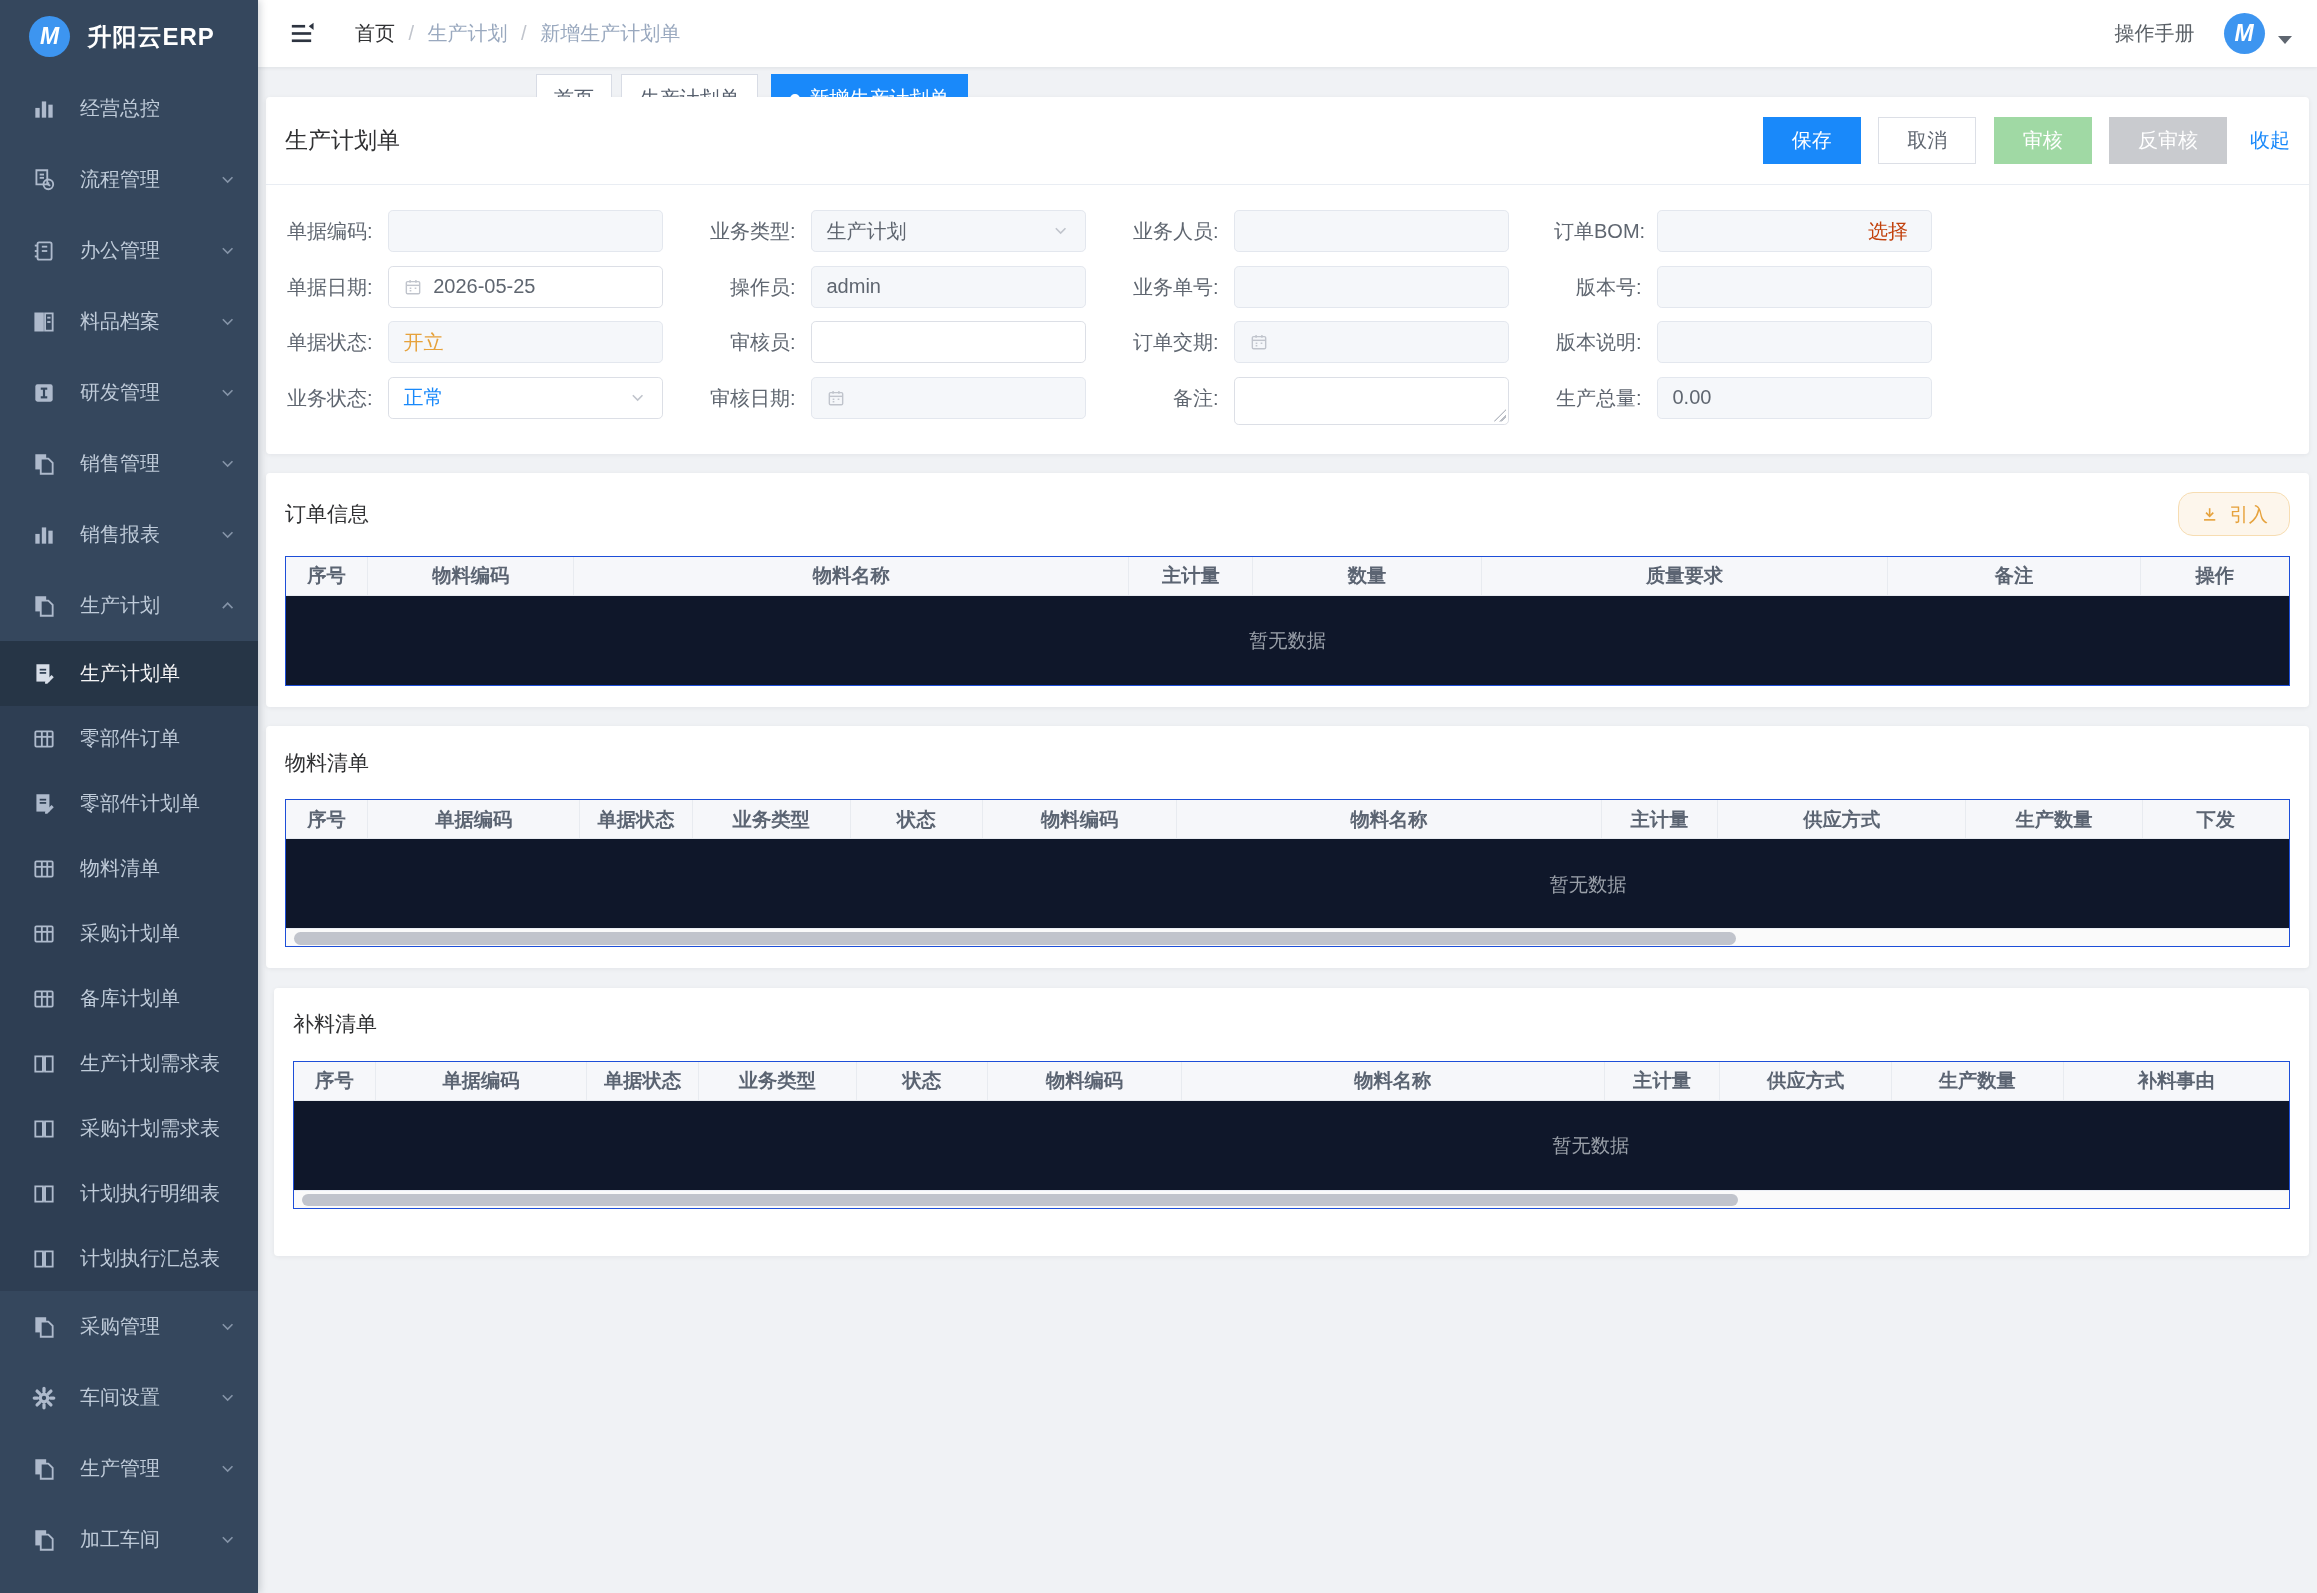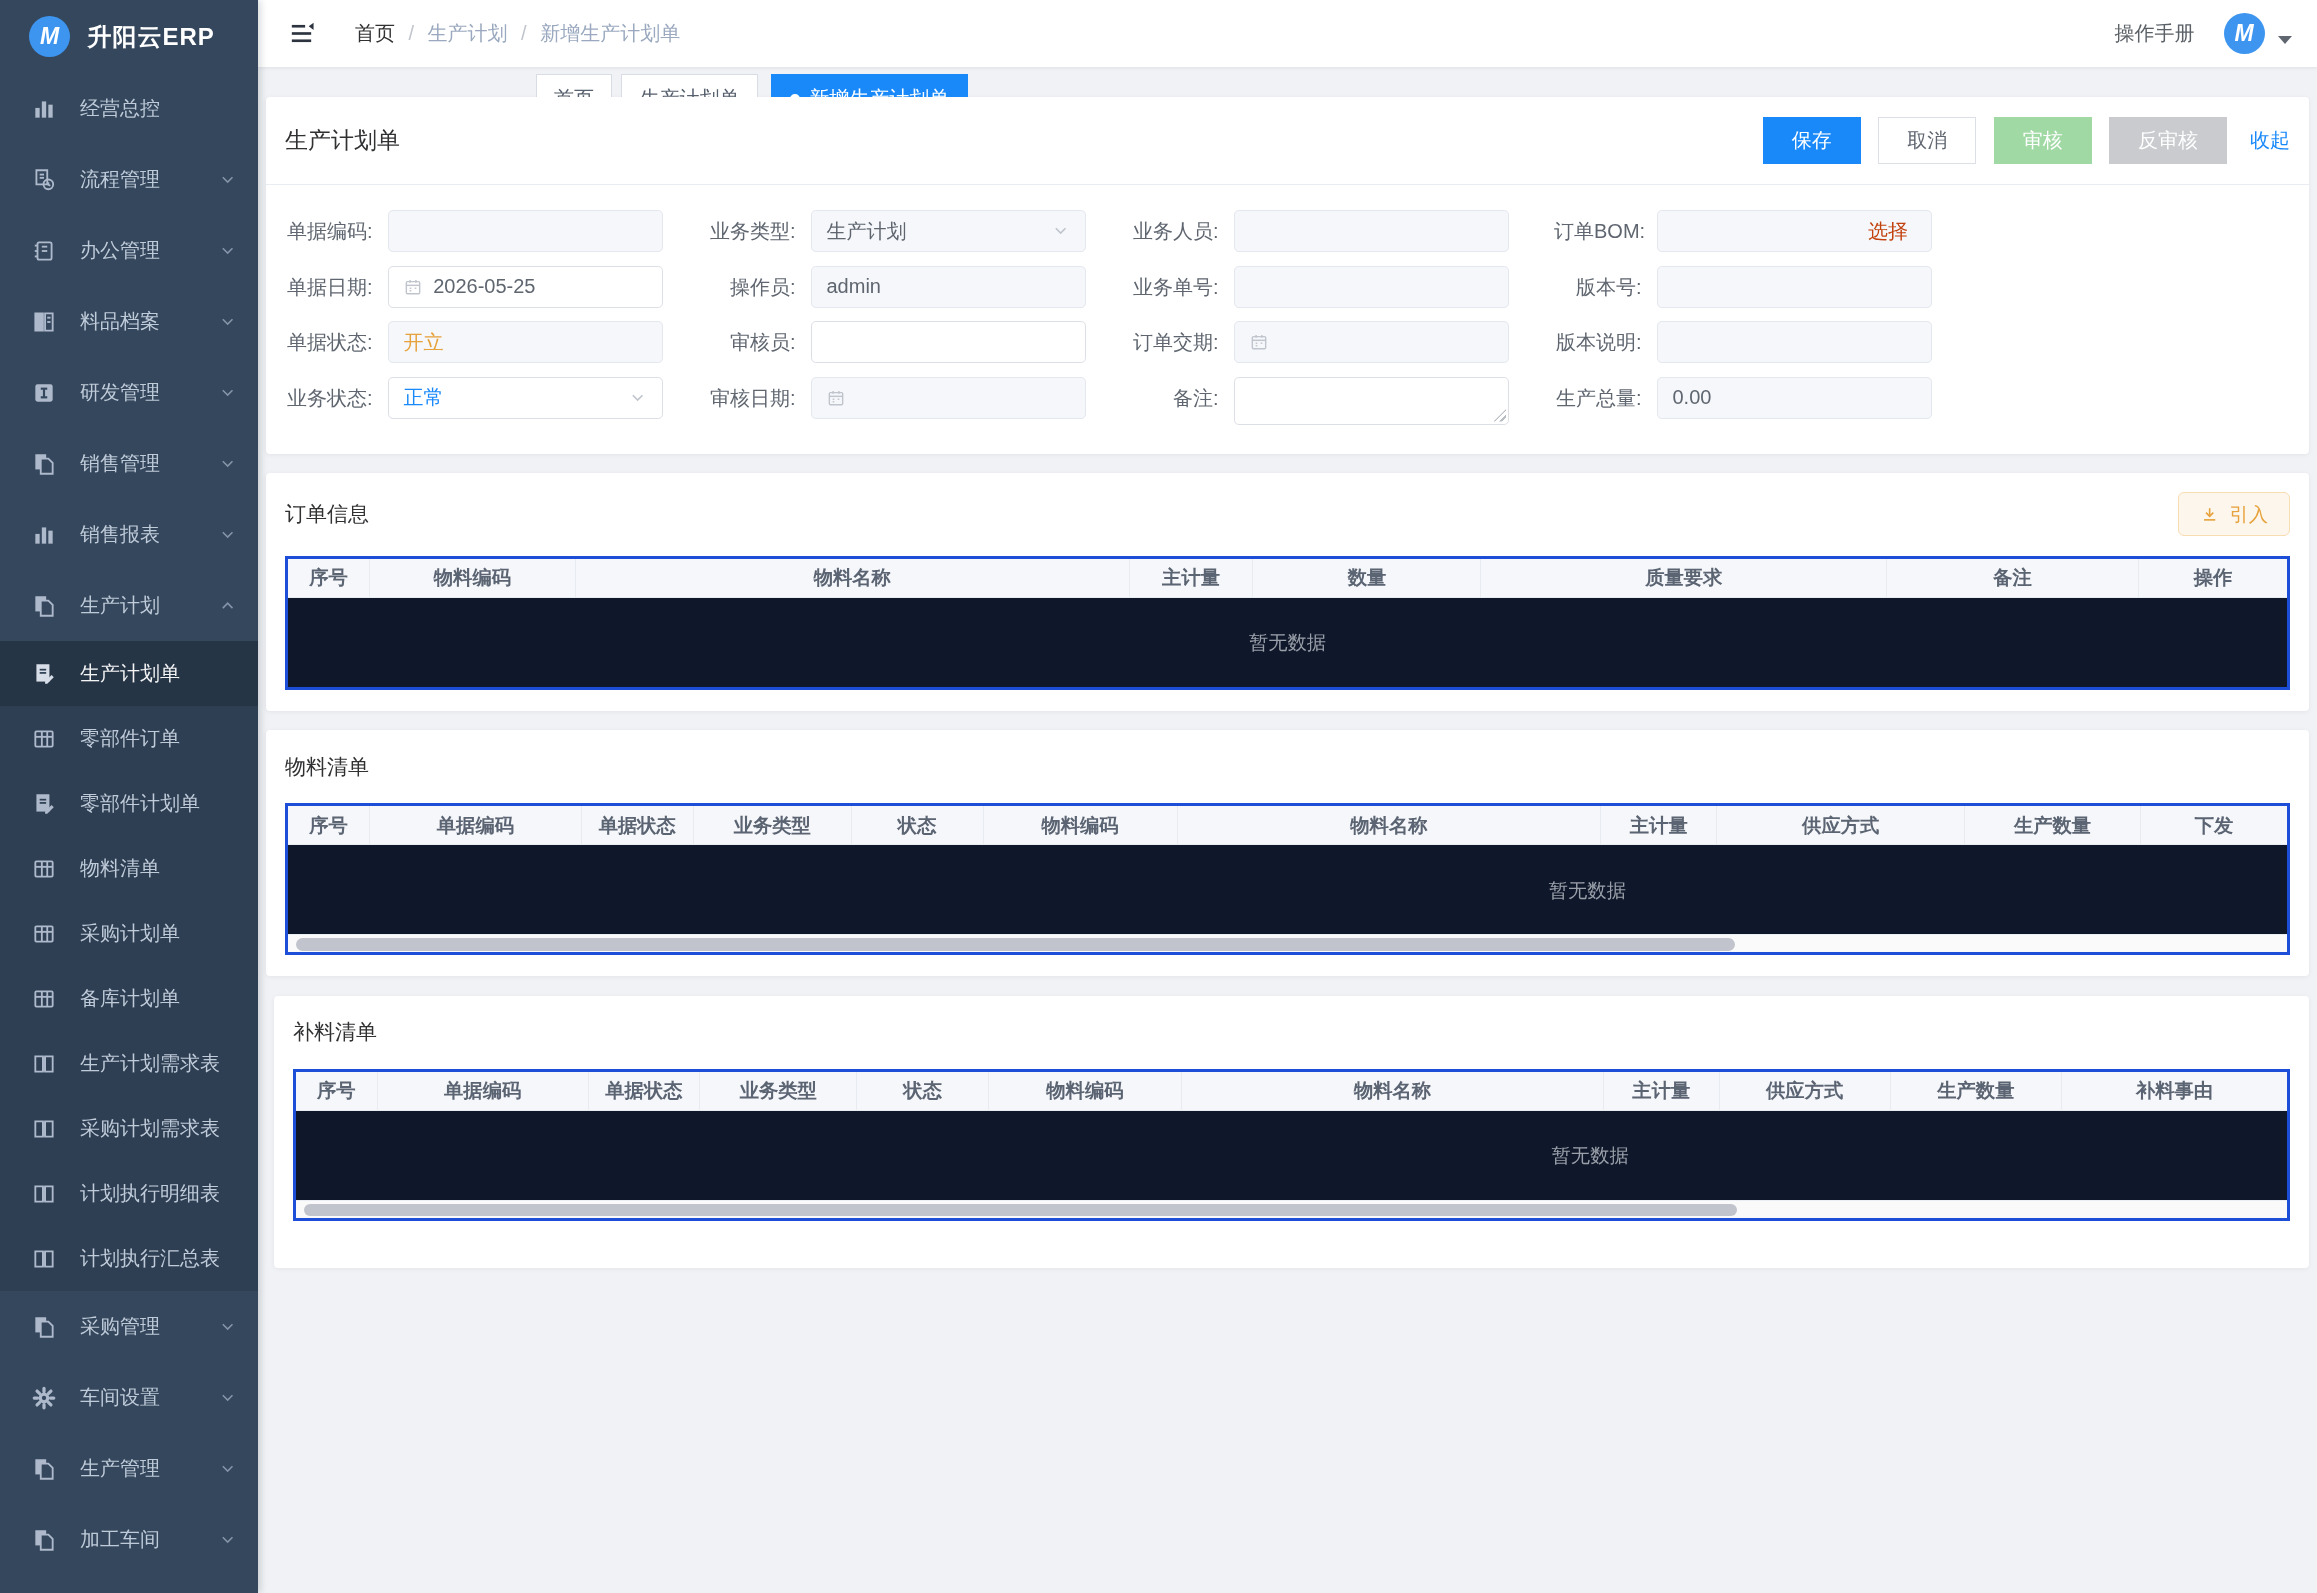--- a/index.html
+++ b/index.html
@@ -69,24 +69,24 @@
   .fld .cal svg { width:100%; height:100%; display:block; }
   .fld-link { position:absolute; right:23px; color:#c2410c; cursor:pointer; }
   .resize { position:absolute; right:1.9px; bottom:1.9px; width:12.6px; height:12.6px;
             background:repeating-linear-gradient(135deg, transparent 0 2.9px, #b8bcc4 2.9px 4.8px);
             clip-path:polygon(100% 0,100% 100%,0 100%); }
 
   
   .sec-head { display:flex; align-items:center; height:73px; padding:0 19.3px; position:relative; }
   .sec-head.tall { height:83px; }
   .sec-title { font-size:21px; color:#303133; font-weight:500; }
-  .import-btn { margin-left:auto; height:44px; padding:0 21px; border-radius:6px; background:#fdf6ec; border:1px solid #f7ddb2; color:#e6a23c; font-size:19.3px; display:flex; align-items:center; cursor:pointer; font-family:inherit; }
+  .import-btn { margin-left:auto; height:44px; padding:0 21px; border-radius:15px; background:#fdf6ec; border:1px solid #f7ddb2; color:#e6a23c; font-size:19.3px; display:flex; align-items:center; cursor:pointer; font-family:inherit; }
   .import-btn .dl { width:19.3px; height:19.3px; margin-right:9.7px; }
   .import-btn .dl svg { width:100%; height:100%; display:block; }
-  .tbl { margin:0 19.3px; border:3px solid #1d4ed8; }
+  .tbl { margin:0 19.3px; border:1px solid #1d4ed8; }
   .thead { display:flex; height:39px; background:#f6f7fa; border-bottom:1px solid #e8ebf0; }
   .th { display:flex; align-items:center; justify-content:center; font-size:19.3px; font-weight:bold; color:#5b6472; border-right:1px solid #e8ebf0; overflow:hidden; white-space:nowrap; }
   .th:last-child { border-right:none; }
   .tempty { position:relative; height:89px; background:#0f172a; }
   .empty-text { position:absolute; top:50%; transform:translate(-50%,-50%); color:#9aa0a9; font-size:19.3px; white-space:nowrap; }
   .hscroll { height:18.3px; background:#fafafa; border-top:1px solid #ebeef5; position:relative; }
   .hthumb { position:absolute; left:7.7px; top:2.9px; height:12.6px; background:#c1c4cc; border-radius:6.8px; }
   .sec-card { padding-bottom:21px; }
   #sections .sec-card:last-child { padding-bottom:47px;margin-left:8px; }
 </style>

